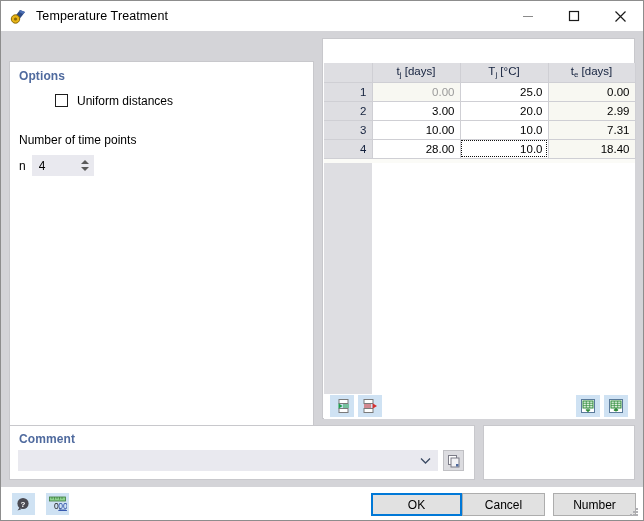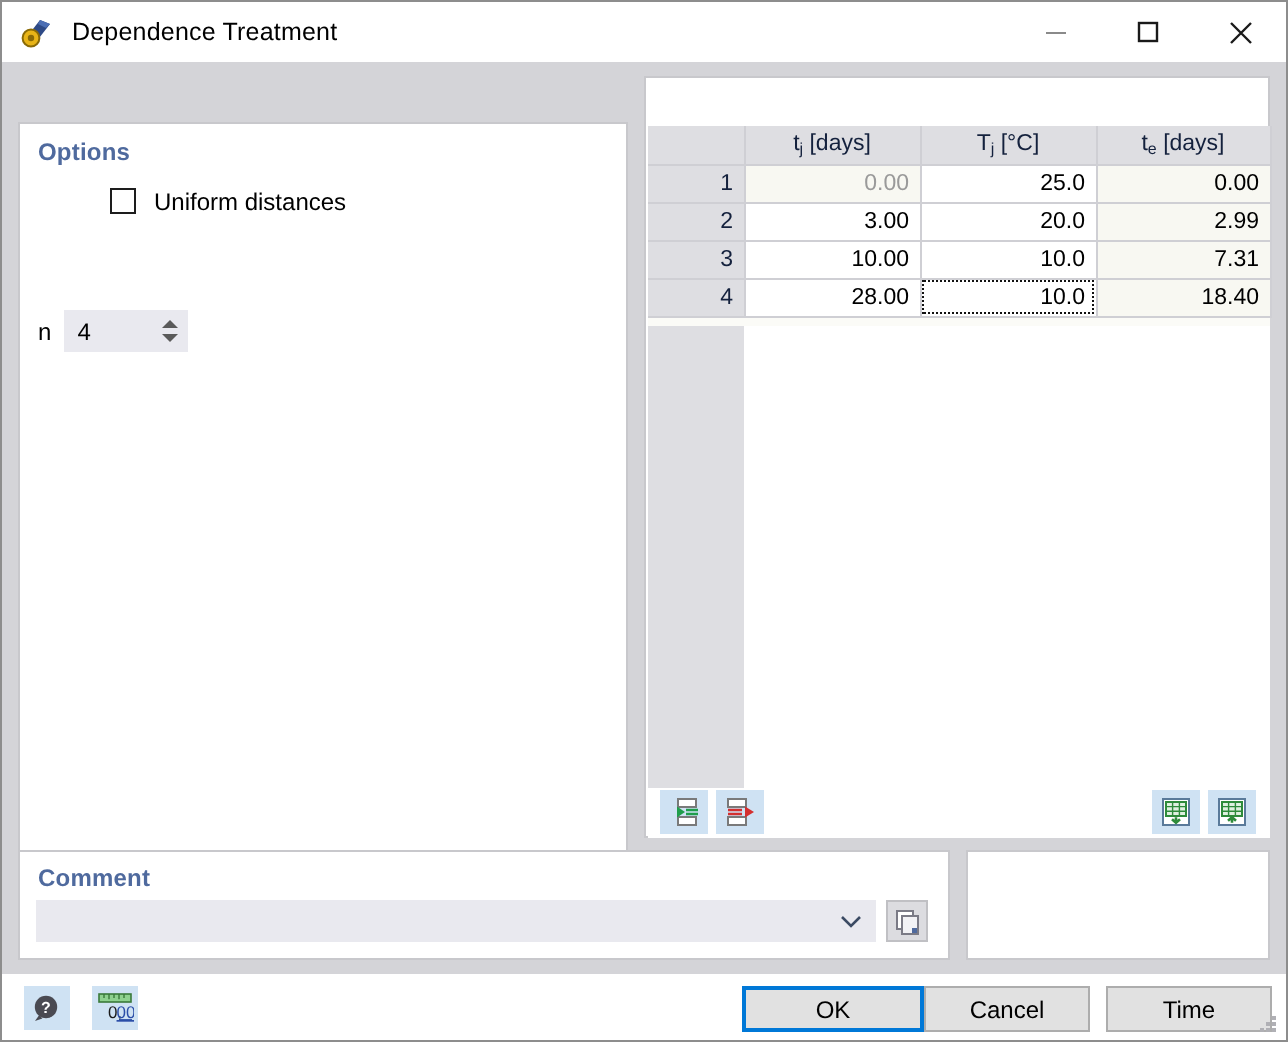--- a/index.html
+++ b/index.html
@@ -194,21 +194,21 @@
 
   <div id="titlebar">
     <div id="title-icon">
       <svg width="20" height="20" viewBox="0 0 20 20">
         <path d="M4 13 L11 4 L16 6 L9 15 Z" fill="#2e4a86"></path>
         <path d="M11 4 L16 6 L14 8 L10 6 Z" fill="#4c6fb5"></path>
         <circle cx="6.5" cy="13" r="4.2" fill="#e8b417" stroke="#8a6a06" stroke-width="1"></circle>
         <circle cx="6.5" cy="13" r="1.6" fill="#8a6a06"></circle>
       </svg>
     </div>
-    <div id="title-text">Dependence Treatment</div>
+    <div id="title-text">Temperature Treatment</div>
 
     <div class="wbtn">
       <svg width="12" height="12" viewBox="0 0 12 12">
           <rect x="1" y="6" width="10" height="1" fill="#8a8a8a"></rect>
         </svg>
     </div>
     <div class="wbtn">
       <svg width="12" height="12" viewBox="0 0 12 12">
           <rect x="1.5" y="1.5" width="9" height="9" fill="none" stroke="#1a1a1a" stroke-width="1.2"></rect>
         </svg>
@@ -223,20 +223,21 @@
   <div id="body">
 
     <div class="panel" id="options-panel">
       <div class="panel-title" id="options-title">Options</div>
 
       <div id="uniform-row">
         <span class="chk"></span>
         <span id="uniform-label">Uniform distances</span>
       </div>
 
+      <div id="ntp-label">Number of time points</div>
 
       <div id="n-row">
         <span id="n-letter">n</span>
         <div id="n-spin">
           <span id="n-value">4</span>
           <span id="n-arrows">
             <span class="tri tri-up"></span>
             <span class="tri tri-dn"></span>
           </span>
         </div>
@@ -358,21 +359,21 @@
           <rect x="1.5" y="1" width="16" height="4" fill="#8ed18e" stroke="#3a7a3a" stroke-width=".8"></rect>
           <path d="M4 1 L4 3 M6.5 1 L6.5 3.6 M9 1 L9 3 M11.5 1 L11.5 3.6 M14 1 L14 3" stroke="#3a7a3a" stroke-width=".7"></path>
           <text x="9.5" y="13" font-size="8.5" font-family="Liberation Sans, sans-serif" fill="#1b1b1b" text-anchor="middle">0,</text>
           <text x="15" y="13" font-size="8.5" font-family="Liberation Sans, sans-serif" fill="#2b4ea8" text-anchor="middle" text-decoration="underline">00</text>
           <path d="M11.5 14 L18 14" stroke="#2b4ea8" stroke-width=".9"></path>
         </svg>
       </div>
 
       <div class="dlgbtn primary" style="left:370px; width:91px;">OK</div>
       <div class="dlgbtn" style="left:461px; width:83px;">Cancel</div>
-      <div class="dlgbtn" style="left:552px; width:83px;">Time</div>
+      <div class="dlgbtn" style="left:552px; width:83px;">Number</div>
 
       <svg id="grip" viewBox="0 0 12 12">
         <g fill="#b0b0b5">
           <rect x="8" y="8" width="2" height="2"></rect>
             <rect x="5" y="8" width="2" height="2"></rect>
           <rect x="8" y="5" width="2" height="2"></rect>
             <rect x="2" y="8" width="2" height="2"></rect>
           <rect x="5" y="5" width="2" height="2"></rect>
             <rect x="8" y="2" width="2" height="2"></rect>
         </g>

